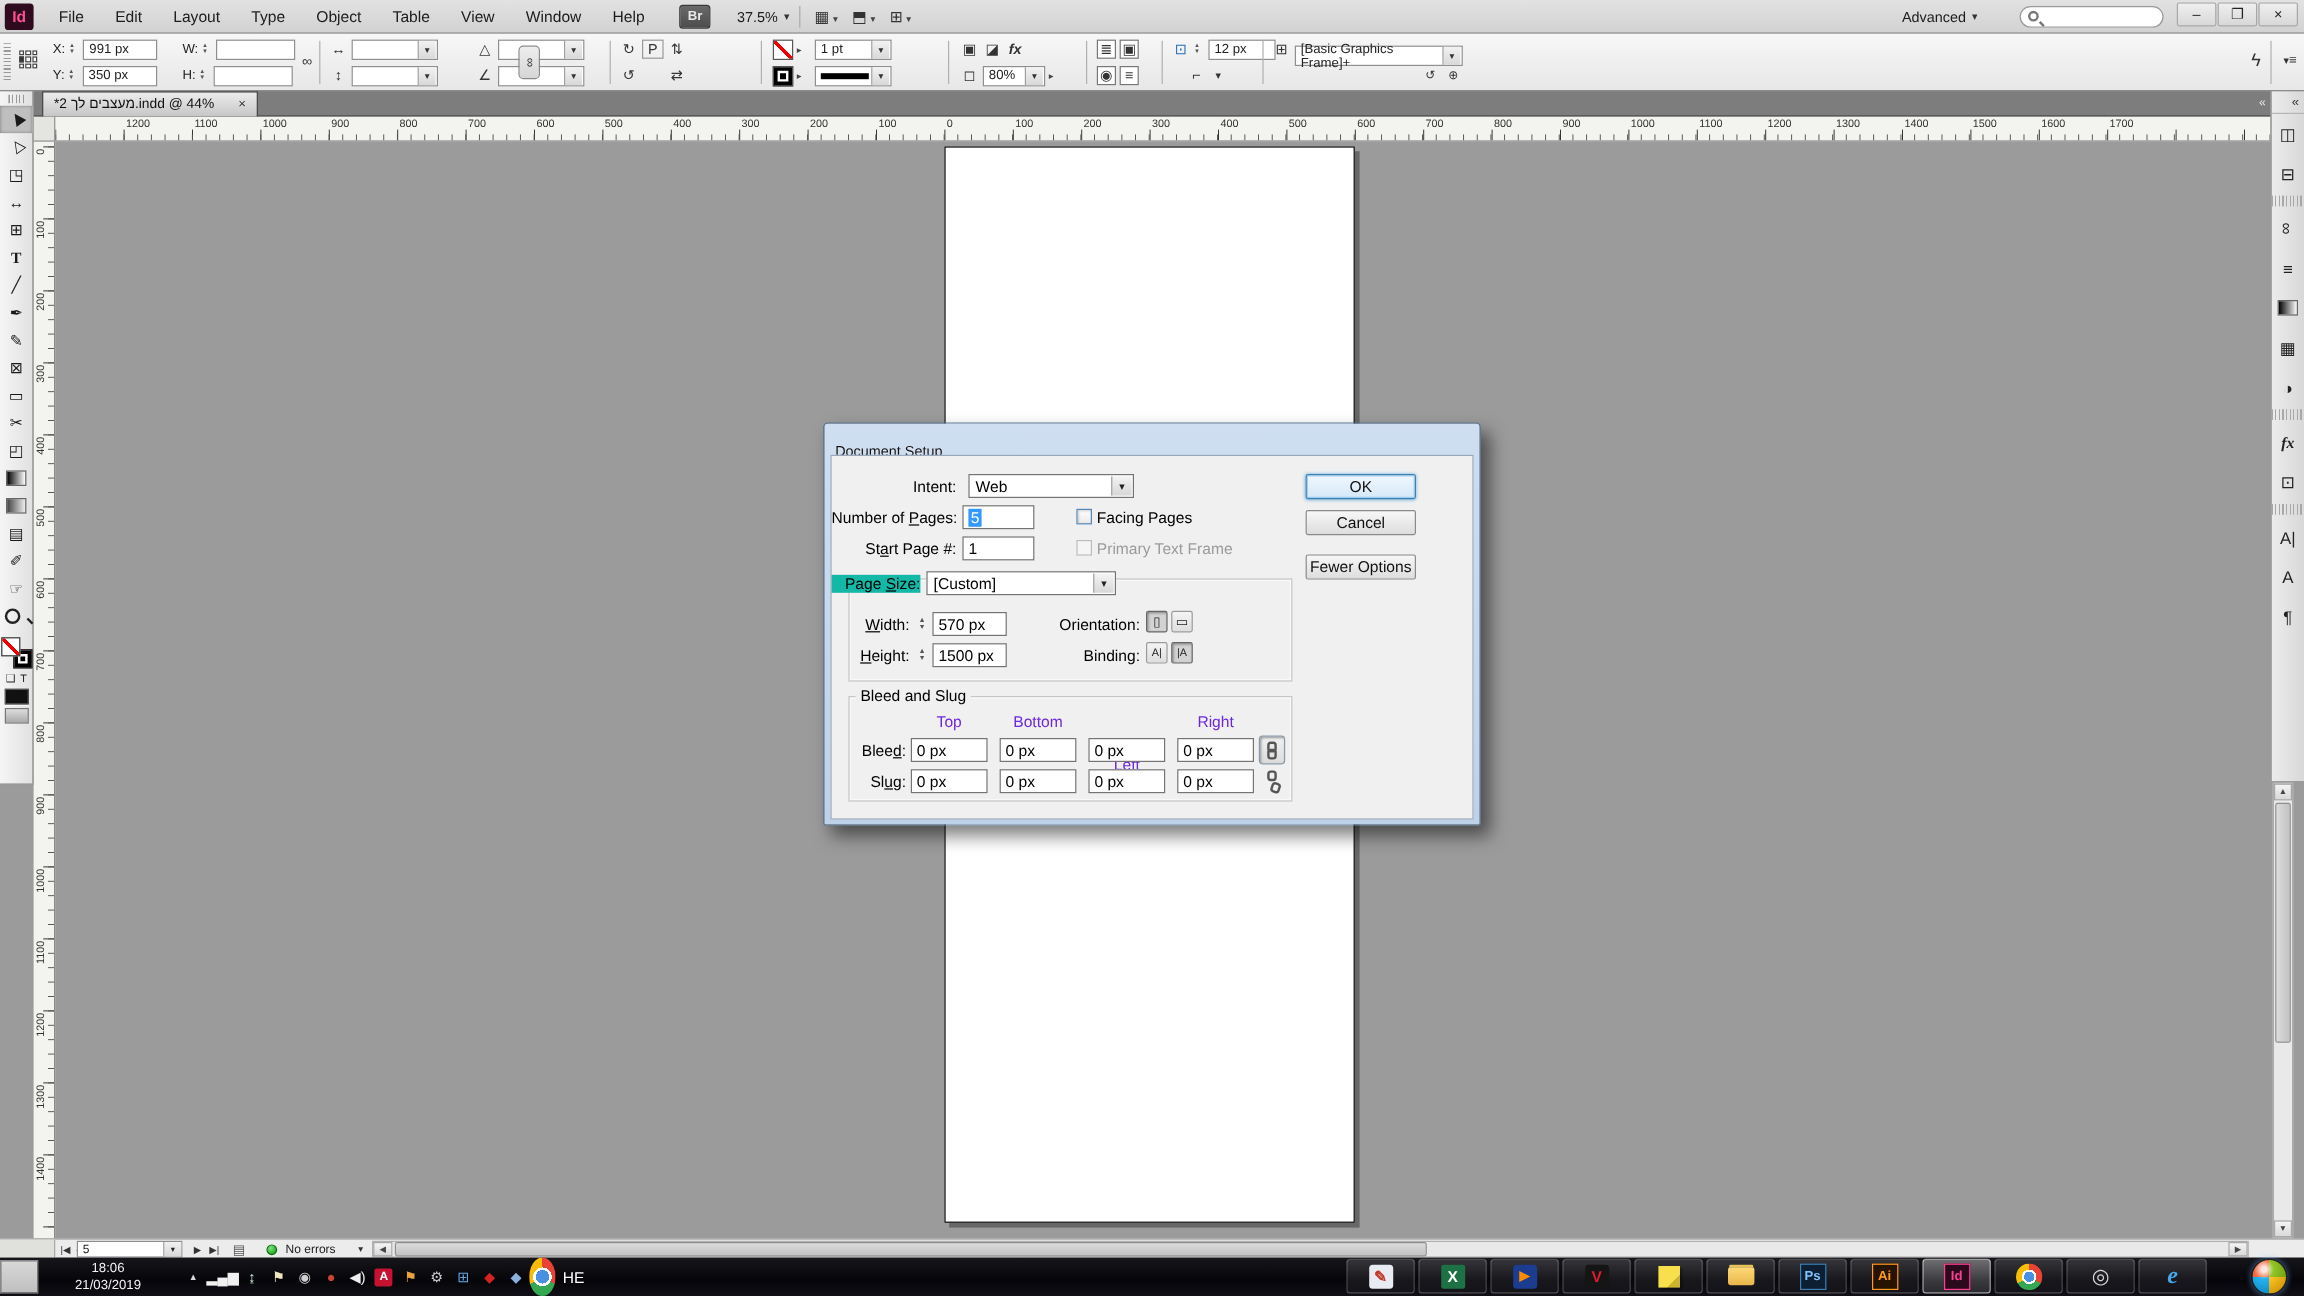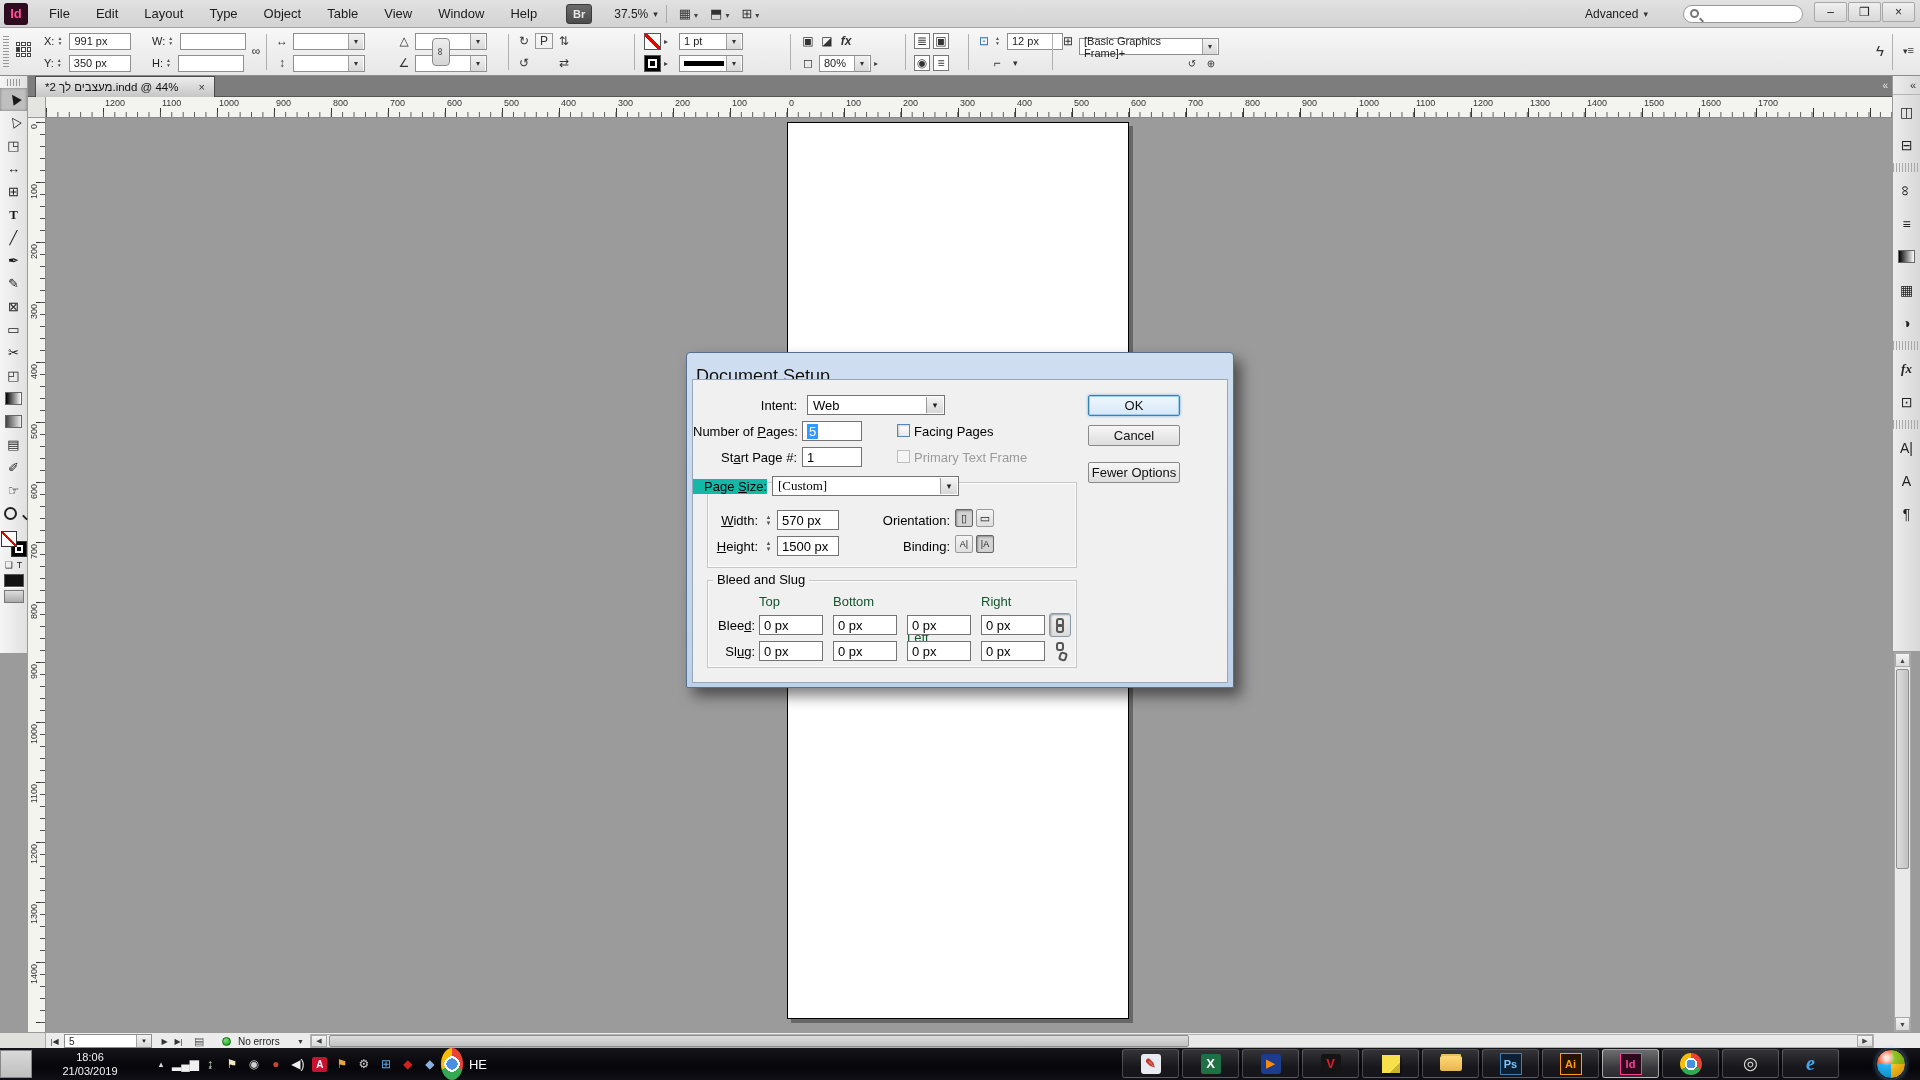--- a/index.html
+++ b/index.html
@@ -103,21 +103,21 @@
   .navbtn { width:13px; font-size:8px; color:#333; text-align:center; }
   .pagebox { left:64px; width:88px; background:#fff; border:1px solid #8f8f8f; justify-content:flex-start; padding-left:4px; position:absolute; }
   .pagebox::after { content:"▾"; position:absolute; right:0; top:0; width:14px; height:12px; background:linear-gradient(#f2f2f2,#d8d8d8); border-left:1px solid #a0a0a0; font-size:7px; display:flex; align-items:center; justify-content:center; }
   .gdot { width:9px; height:9px; border-radius:50%; background:radial-gradient(circle at 35% 30%,#7fe07f,#0d9a0d); border:1px solid #0a700a; }
   .hscroll { position:absolute; left:310px; top:1px; width:1564px; height:14px; background:#e9e9e9; border:1px solid #b0b0b0; }
   .hthumb { position:absolute; left:18px; top:0; width:860px; height:12px; background:linear-gradient(#dcdcdc,#c2c2c2); border:1px solid #8f8f8f; border-radius:2px; }
   .harrow { position:absolute; top:0; width:16px; height:12px; font-size:7px; color:#444; display:flex; align-items:center; justify-content:center; background:linear-gradient(#f4f4f4,#d9d9d9); border:1px solid #a8a8a8; }
 
   
   .dialog { position:absolute; left:686px; top:352px; width:548px; height:336px; background:linear-gradient(#cfdef1,#bdd2e9); border:1px solid #56708f; border-radius:4px 4px 2px 2px; box-shadow:7px 8px 14px rgba(0,0,0,.5); z-index:50; }
-  .dtitle { position:absolute; left:0; top:4px; right:0; height:38px; padding-left: 9px; font-size:18px; color:#101010; display:flex; align-items:center; text-shadow:0 1px 0 rgba(255,255,255,.6); }
+  .dtitle { position:absolute; left:0; top:4px; right:0; height:38px; padding-left: 9px; font-size:12px; color:#101010; display:flex; align-items:center; text-shadow:0 1px 0 rgba(255,255,255,.6); }
   .dbody { position:absolute; left:5px; top:26px; width:536px; height:304px; background:#f0f0f0; border:1px solid #98a8bc; }
   .dlab { position:absolute; font-size:13px; color:#000; text-align:right; white-space:nowrap; }
   .dlab u { text-decoration:underline; }
   .dlab.dis { color:#9b9b9b; }
   .tfield { position:absolute; height:20px; background:#fff; border:1px solid #747474; font-size:13px; display:flex; align-items:center; padding:0 4px; }
   .seltxt { background:#3399ff; color:#fff; padding:0 2px; }
   .dcombo { position:absolute; height:20px; background:#fff; border:1px solid #747474; font-size:13px; display:flex; align-items:center; padding:0 20px 0 5px; }
   .dcombo::after { content:"▾"; position:absolute; right:1px; top:1px; bottom:1px; width:16px; background:linear-gradient(#f4f4f4,#d7d7d7); border-left:1px solid #9a9a9a; font-size:9px; color:#222; display:flex; align-items:center; justify-content:center; }
   .dspin { position:absolute; width:11px; height:20px; display:flex; flex-direction:column; align-items:center; justify-content:center; font-size:6px; color:#555; line-height:6px; }
   .cb { position:absolute; width:13px; height:13px; background:linear-gradient(#fff,#eaeaea); border:1px solid #5586b8; box-shadow:inset 1px 1px 2px rgba(0,0,0,.18); }
@@ -126,21 +126,21 @@
   .grptitle { position:absolute; font-size:13px; color:#000; background:#f0f0f0; padding:0 4px; }
   .dbtn { position:absolute; width:92px; height:21px; font-size:13px; color:#111; display:flex; align-items:center; justify-content:center; background:linear-gradient(#f7f7f7,#ddd); border:1px solid #8a8a8a; border-radius:2px; }
   .dbtn.def { border:1px solid #3c7fb1; box-shadow:inset 0 0 0 1px #9fcdf0, 0 0 3px #6aaede; background:linear-gradient(#f0f7fd,#d5e8f8); }
   .obtn { position:absolute; width:18px; height:18px; display:flex; align-items:center; justify-content:center; font-size:11px; color:#222; background:linear-gradient(#f4f4f4,#dedede); border:1px solid #9a9a9a; border-radius:2px; }
   .obtn.on { background:#d3d3d3; box-shadow:inset 1px 1px 2px #888; border-color:#666; }
   .chbtn { position:absolute; width:22px; height:24px; display:flex; flex-direction:column; align-items:center; justify-content:center; }
   .chbtn.framed { background:linear-gradient(#f1f1f1,#dcdcdc); border:1px solid #8a9aac; border-radius:3px; box-shadow:inset 1px 1px 2px #999; }
   .chain b { display:block; width:8px; height:9px; border:2px solid #555; border-radius:3px; }
   .chain b+b { margin-top:-3px; }
   .chain.broken b+b { margin-top:1px; transform:translateX(3px) rotate(18deg); }
-  .colhead { position:absolute; font-size:13px; color:#14532d; text-align:left; }
+  .colhead { position:absolute; font-size:13px; color:#6d28d9; text-align:center; }
 
   
   .taskbar { position:absolute; left:0; top:1048px; width:1920px; height:32px; background:linear-gradient(#15151a,#05050a 60%,#101016); z-index:60; }
   .showdesk { position:absolute; left:0; top:2px; width:32px; height:28px; background:linear-gradient(#d8d8d8,#bfbfbf); border:1px solid #888; }
   .clock { position:absolute; left:40px; top:2px; width:100px; text-align:center; color:#f2f2f2; font-size:11px; line-height:14px; }
   .tray { position:absolute; left:150px; top:0; height:32px; display:flex; align-items:center; }
   .tray span { min-width:22px; text-align:center; font-size:12px; display:inline-flex; align-items:center; justify-content:center; height:32px; }
   .tray .traybtn .ig { font-size:9px; }
   .tray .chipA { } .tray .chipA .ig { background:#c41230; color:#fff; font-size:10px; font-weight:bold; width:15px; height:15px; display:flex; align-items:center; justify-content:center; border-radius:2px; }
   .tray .lang { color:#fff; font-size:13px; min-width:30px;text-align:right; }
@@ -578,21 +578,21 @@
 
     <span class="dlab" style="left:0;top:70px;width:104px;">St<u>a</u>rt Page #:</span>
     <span class="tfield" style="left:109px;top:67px;width:60px;">
         <span>1</span>
       </span>
     <span class="cb dis" style="left:204px;top:70px;"></span>
     <span class="dlab dis" style="left:221px;top:70px;text-align:left;">Primary Text Frame</span>
 
     <div class="grp" style="left:14px;top:102px;width:370px;height:86px;"></div>
     <span class="dlab" style="left:0;top:99px;width:74px;background:#14b8a6;">Page <u>S</u>ize:</span>
-    <span class="dcombo" style="left:79px;top:96px;width:187px;font-family:Liberation Serif, serif;">
+    <span class="dcombo" style="left:79px;top:96px;width:158px;">
         <span>[Custom]</span>
       </span>
 
     <span class="dlab" style="left:0;top:133px;width:65px;"><u>W</u>idth:</span>
     <span class="dspin" style="left:70px;top:130px;">▲<br>▼</span>
     <span class="tfield" style="left:84px;top:130px;width:62px;">
         <span>570 px</span>
       </span>
     <span class="dlab" style="left:150px;top:133px;width:107px;">Orientation:</span>
     <span class="obtn on" style="left:262px;top:129px;">▯</span>

